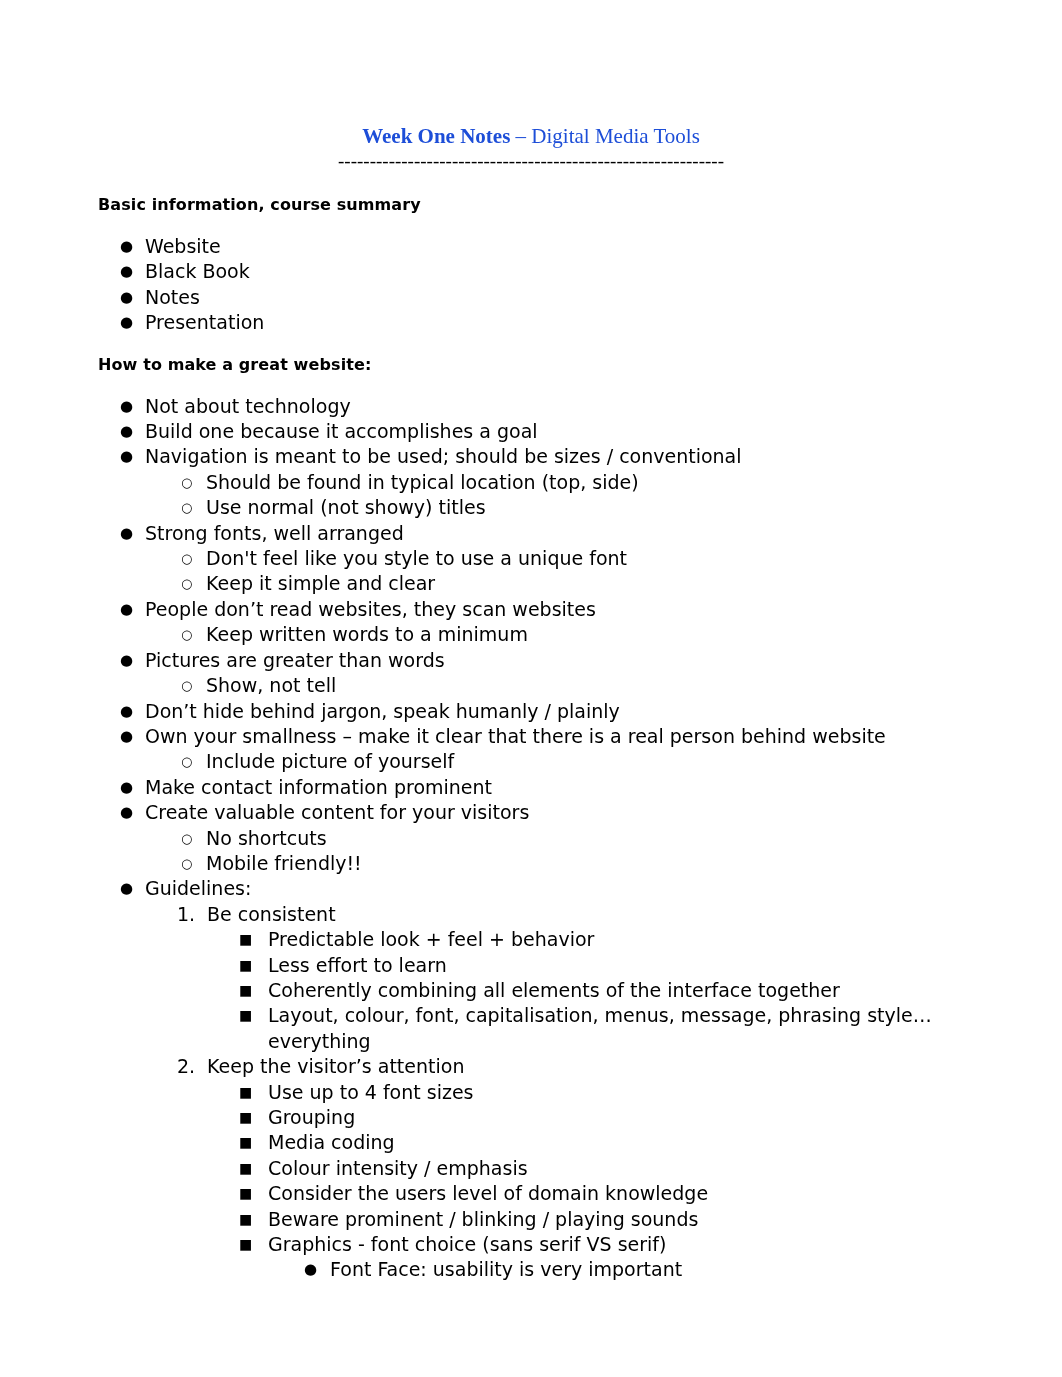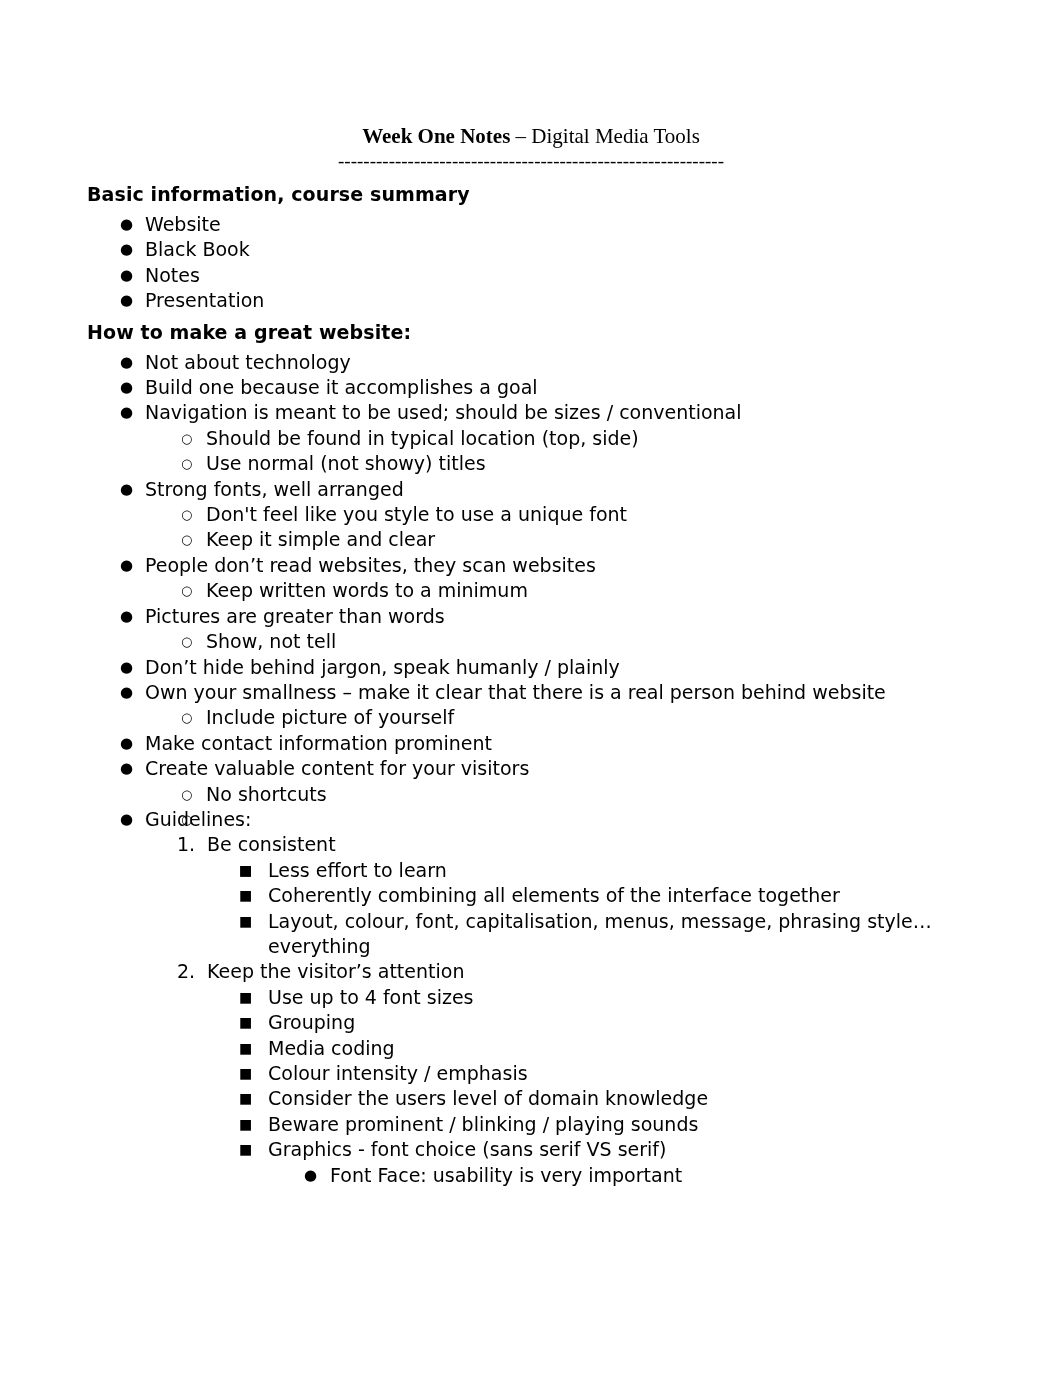--- a/index.html
+++ b/index.html
@@ -15,21 +15,21 @@
     overflow: hidden;
   }
   .doc-title {
     position: absolute;
     top: 124px;
     left: 0;
     width: 1062px;
     text-align: center;
     font-family: "Liberation Serif", "DejaVu Serif", serif;
     font-size: 21px;
-    color: #000000;
+    color: #1d4ed8;
     line-height: 1.15;
     white-space: nowrap;
   }
   .doc-title .bold {
     font-weight: bold;
   }
   .doc-title .regular {
     font-weight: normal;
   }
   .separator {
@@ -47,24 +47,24 @@
   }
   .body-block {
     position: absolute;
     top: 176px;
     left: 82px;
     width: 900px;
     font-family: "DejaVu Sans", sans-serif;
     color: #000000;
   }
   .section-header {
-    font-size: 19px;
+    font-size: 16px;
     font-weight: bold;
     line-height: 26px;
-    margin: 5px;
+    margin: 16px;
     padding: 0;
     letter-spacing: 0.1px;
   }
   .item {
     position: relative;
     font-size: 19px;
     line-height: 25.4px;
     margin: 0;
     padding: 0;
   }
@@ -219,31 +219,33 @@
       <div class="item lvl1">
         <span class="marker">●</span>
         <span class="txt">Create valuable content for your visitors</span>
       </div>
       <div class="item lvl2">
         <span class="marker">○</span>
         <span class="txt">No shortcuts</span>
       </div>
       <div class="item lvl2">
         <span class="marker">○</span>
+        <span class="txt">Mobile friendly!!</span>
       </div>
       <div class="item lvl1">
         <span class="marker">●</span>
         <span class="txt italic">Guidelines:</span>
       </div>
       <div class="item lvl2n">
         <span class="marker">1.</span>
         <span class="txt">Be consistent</span>
       </div>
       <div class="item lvl3">
         <span class="marker">■</span>
+        <span class="txt">Predictable look + feel + behavior</span>
       </div>
       <div class="item lvl3">
         <span class="marker">■</span>
         <span class="txt">Less effort to learn</span>
       </div>
       <div class="item lvl3">
         <span class="marker">■</span>
         <span class="txt">Coherently combining all elements of the interface together</span>
       </div>
       <div class="item lvl3">

